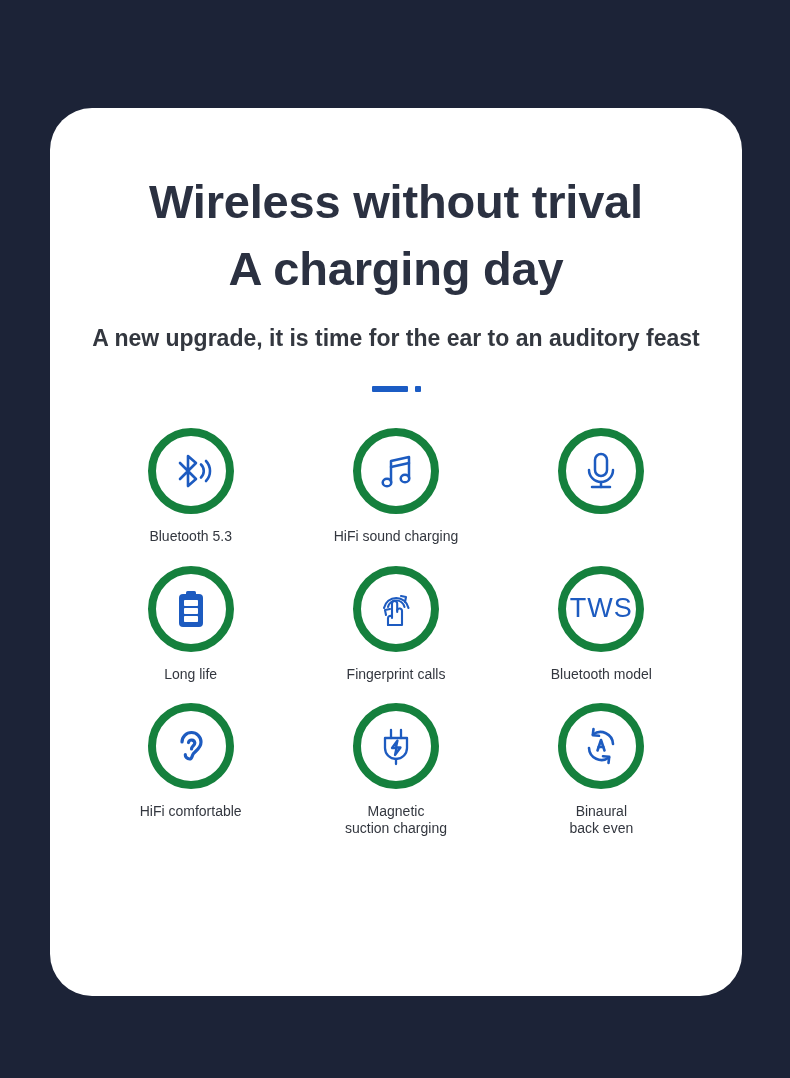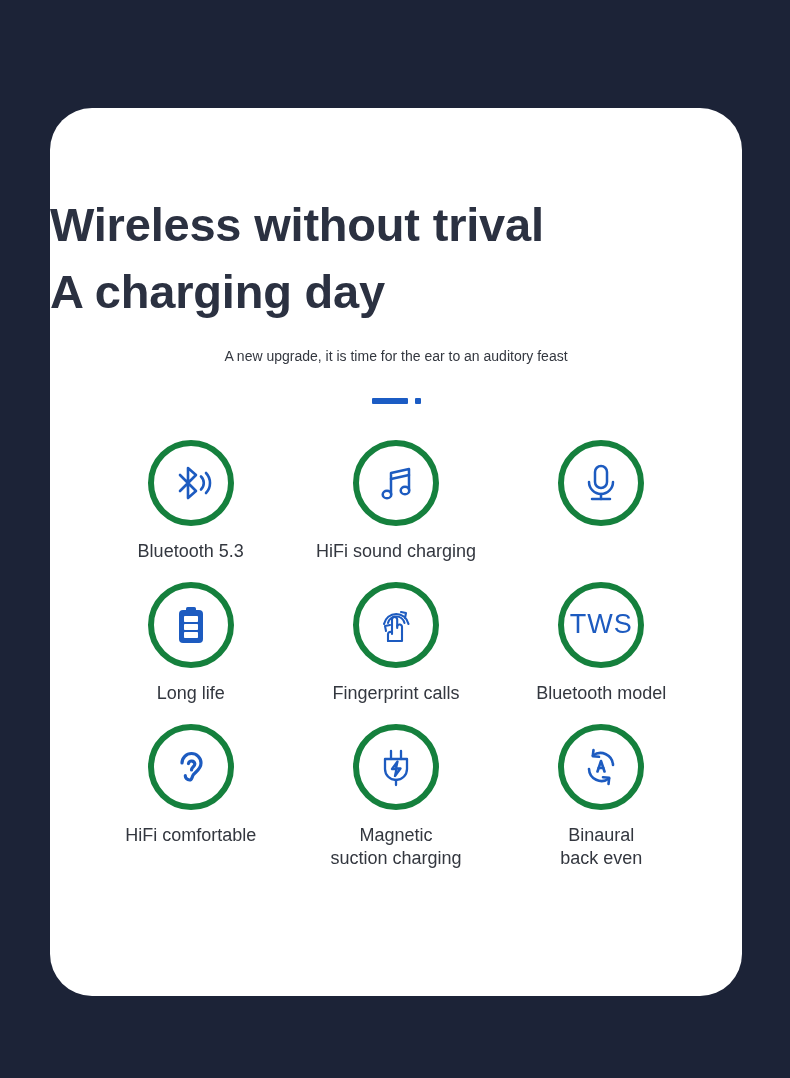--- a/index.html
+++ b/index.html
@@ -23,38 +23,38 @@
     left: 50px;
     top: 108px;
     width: 692px;
     height: 888px;
     background: #ffffff;
     border-radius: 42px;
     box-sizing: border-box;
   }
   .headline {
     margin: 0;
-    padding-top: 84px;
-    text-align: left;
+    padding-top: 61px;
+    text-align: center;
     color: #2b3141;
     font-size: 47px;
     font-weight: bold;
     line-height: 1.42;
     letter-spacing: -0.2px;
   }
   .headline .line {
     display: block;
   }
   .subtitle {
     margin: 0;
     padding-top: 22px;
     text-align: center;
     color: #33373f;
-    font-size: 14px;
-    font-weight: normal;
+    font-size: 23px;
+    font-weight: bold;
     line-height: 1.3;
   }
   .divider {
     margin-top: 32px;
     display: flex;
     align-items: center;
     justify-content: center;
     gap: 7px;
   }
   .divider .bar {
@@ -78,42 +78,42 @@
     box-sizing: border-box;
   }
   .feature {
     display: flex;
     flex-direction: column;
     align-items: center;
   }
   .icon-circle {
     width: 86px;
     height: 86px;
-    border: 6px solid #15803d;
+    border: 8px solid #15803d;
     border-radius: 50%;
     display: flex;
     align-items: center;
     justify-content: center;
     box-sizing: border-box;
   }
   .icon-circle svg {
     display: block;
   }
   .tws-text {
     color: #1d5bc0;
     font-size: 27px;
     font-weight: normal;
     letter-spacing: 1px;
     line-height: 1;
   }
   .feature-label {
     margin-top: 14px;
     text-align: center;
     color: #33373f;
-    font-size: 18px;
+    font-size: 14px;
     line-height: 1.24;
     white-space: pre-line;
   }
 </style>
 </head>
 <body>
 
 <div class="stage">
   <div class="card">
 

